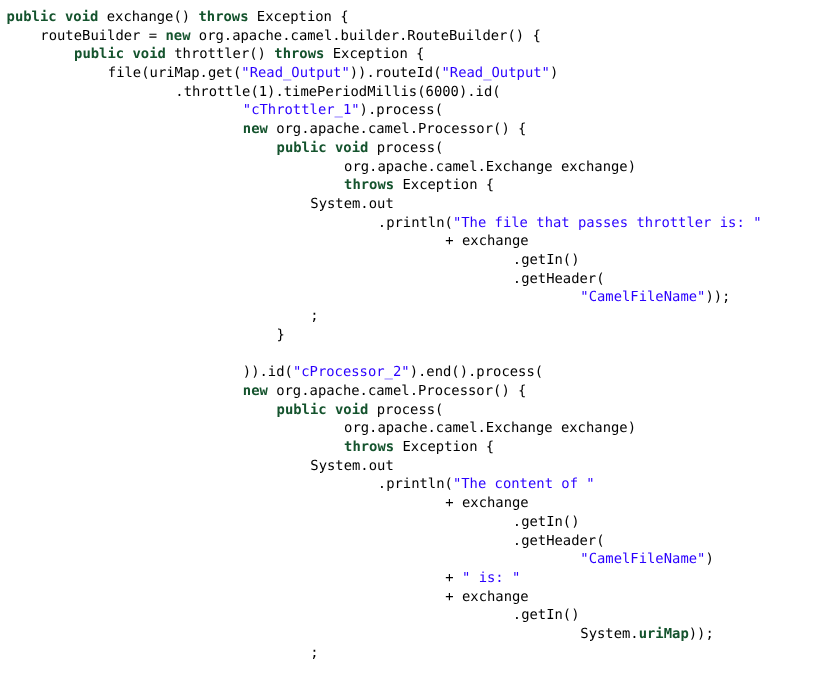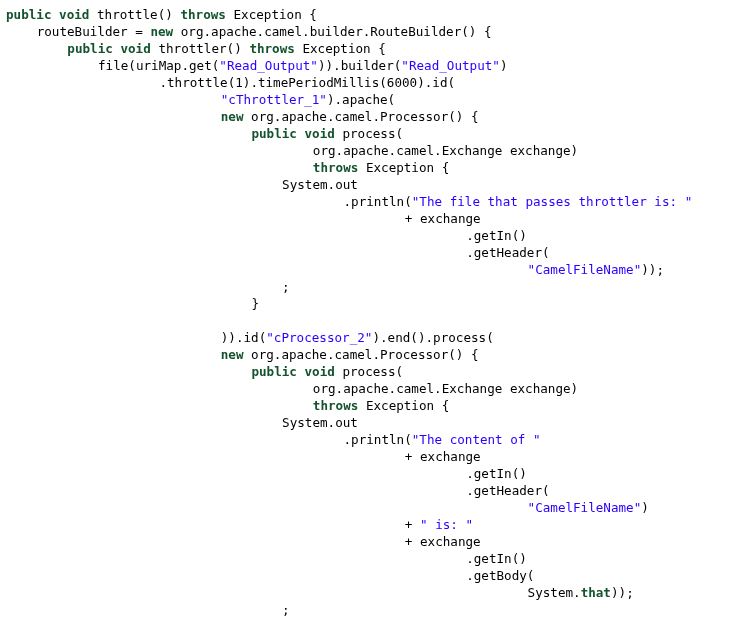--- a/index.html
+++ b/index.html
@@ -37,26 +37,26 @@
   }
   .tok-plain   { color: #000000; }
   .tok-keyword { color: #14532d; font-weight: bold; }
   .tok-string  { color: #2a00ff; }
   .tok-blank   { color: transparent; }
 </style>
 </head>
 <body>
 
 <div id="code-listing">
-    <div class="code-line"><span class="tok-blank" style="display: inline-block; width: 0px;"></span><span class="tok-keyword">public</span><span class="tok-plain"> </span><span class="tok-keyword">void</span><span class="tok-plain"> throttle() </span><span class="tok-keyword">throws</span><span class="tok-plain"> Exception {</span></div>
+    <div class="code-line"><span class="tok-blank" style="display: inline-block; width: 0px;"></span><span class="tok-keyword">public</span><span class="tok-plain"> </span><span class="tok-keyword">void</span><span class="tok-plain"> exchange() </span><span class="tok-keyword">throws</span><span class="tok-plain"> Exception {</span></div>
     <div class="code-line"><span class="tok-blank" style="display: inline-block; width: 30.68px;"></span><span class="tok-plain">routeBuilder = </span><span class="tok-keyword">new</span><span class="tok-plain"> org.apache.camel.builder.RouteBuilder() {</span></div>
     <div class="code-line"><span class="tok-blank" style="display: inline-block; width: 61.36px;"></span><span class="tok-keyword">public</span><span class="tok-plain"> </span><span class="tok-keyword">void</span><span class="tok-plain"> throttler() </span><span class="tok-keyword">throws</span><span class="tok-plain"> Exception {</span></div>
-    <div class="code-line"><span class="tok-blank" style="display: inline-block; width: 92.04px;"></span><span class="tok-plain">file(uriMap.get(</span><span class="tok-string">"Read_Output"</span><span class="tok-plain">)).builder(</span><span class="tok-string">"Read_Output"</span><span class="tok-plain">)</span></div>
+    <div class="code-line"><span class="tok-blank" style="display: inline-block; width: 92.04px;"></span><span class="tok-plain">file(uriMap.get(</span><span class="tok-string">"Read_Output"</span><span class="tok-plain">)).routeId(</span><span class="tok-string">"Read_Output"</span><span class="tok-plain">)</span></div>
     <div class="code-line"><span class="tok-blank" style="display: inline-block; width: 153.4px;"></span><span class="tok-plain">.throttle(1).timePeriodMillis(6000).id(</span></div>
-    <div class="code-line"><span class="tok-blank" style="display: inline-block; width: 214.76px;"></span><span class="tok-string">"cThrottler_1"</span><span class="tok-plain">).apache(</span></div>
+    <div class="code-line"><span class="tok-blank" style="display: inline-block; width: 214.76px;"></span><span class="tok-string">"cThrottler_1"</span><span class="tok-plain">).process(</span></div>
     <div class="code-line"><span class="tok-blank" style="display: inline-block; width: 214.76px;"></span><span class="tok-keyword">new</span><span class="tok-plain"> org.apache.camel.Processor() {</span></div>
     <div class="code-line"><span class="tok-blank" style="display: inline-block; width: 245.44px;"></span><span class="tok-keyword">public</span><span class="tok-plain"> </span><span class="tok-keyword">void</span><span class="tok-plain"> process(</span></div>
     <div class="code-line"><span class="tok-blank" style="display: inline-block; width: 306.8px;"></span><span class="tok-plain">org.apache.camel.Exchange exchange)</span></div>
     <div class="code-line"><span class="tok-blank" style="display: inline-block; width: 306.8px;"></span><span class="tok-keyword">throws</span><span class="tok-plain"> Exception {</span></div>
     <div class="code-line"><span class="tok-blank" style="display: inline-block; width: 276.12px;"></span><span class="tok-plain">System.out</span></div>
     <div class="code-line"><span class="tok-blank" style="display: inline-block; width: 337.48px;"></span><span class="tok-plain">.println(</span><span class="tok-string">"The file that passes throttler is: "</span></div>
     <div class="code-line"><span class="tok-blank" style="display: inline-block; width: 398.84px;"></span><span class="tok-plain">+ exchange</span></div>
     <div class="code-line"><span class="tok-blank" style="display: inline-block; width: 460.2px;"></span><span class="tok-plain">.getIn()</span></div>
     <div class="code-line"><span class="tok-blank" style="display: inline-block; width: 460.2px;"></span><span class="tok-plain">.getHeader(</span></div>
     <div class="code-line"><span class="tok-blank" style="display: inline-block; width: 521.56px;"></span><span class="tok-string">"CamelFileName"</span><span class="tok-plain">));</span></div>
@@ -70,16 +70,15 @@
     <div class="code-line"><span class="tok-blank" style="display: inline-block; width: 306.8px;"></span><span class="tok-keyword">throws</span><span class="tok-plain"> Exception {</span></div>
     <div class="code-line"><span class="tok-blank" style="display: inline-block; width: 276.12px;"></span><span class="tok-plain">System.out</span></div>
     <div class="code-line"><span class="tok-blank" style="display: inline-block; width: 337.48px;"></span><span class="tok-plain">.println(</span><span class="tok-string">"The content of "</span></div>
     <div class="code-line"><span class="tok-blank" style="display: inline-block; width: 398.84px;"></span><span class="tok-plain">+ exchange</span></div>
     <div class="code-line"><span class="tok-blank" style="display: inline-block; width: 460.2px;"></span><span class="tok-plain">.getIn()</span></div>
     <div class="code-line"><span class="tok-blank" style="display: inline-block; width: 460.2px;"></span><span class="tok-plain">.getHeader(</span></div>
     <div class="code-line"><span class="tok-blank" style="display: inline-block; width: 521.56px;"></span><span class="tok-string">"CamelFileName"</span><span class="tok-plain">)</span></div>
     <div class="code-line"><span class="tok-blank" style="display: inline-block; width: 398.84px;"></span><span class="tok-plain">+ </span><span class="tok-string">" is: "</span></div>
     <div class="code-line"><span class="tok-blank" style="display: inline-block; width: 398.84px;"></span><span class="tok-plain">+ exchange</span></div>
     <div class="code-line"><span class="tok-blank" style="display: inline-block; width: 460.2px;"></span><span class="tok-plain">.getIn()</span></div>
-    <div class="code-line"><span class="tok-blank" style="display: inline-block; width: 460.2px;"></span><span class="tok-plain">.getBody(</span></div>
-    <div class="code-line"><span class="tok-blank" style="display: inline-block; width: 521.56px;"></span><span class="tok-plain">System.</span><span class="tok-keyword">that</span><span class="tok-plain">));</span></div>
+    <div class="code-line"><span class="tok-blank" style="display: inline-block; width: 521.56px;"></span><span class="tok-plain">System.</span><span class="tok-keyword">uriMap</span><span class="tok-plain">));</span></div>
     <div class="code-line"><span class="tok-blank" style="display: inline-block; width: 276.12px;"></span><span class="tok-plain">;</span></div>
   </div>
 
 </body></html>

